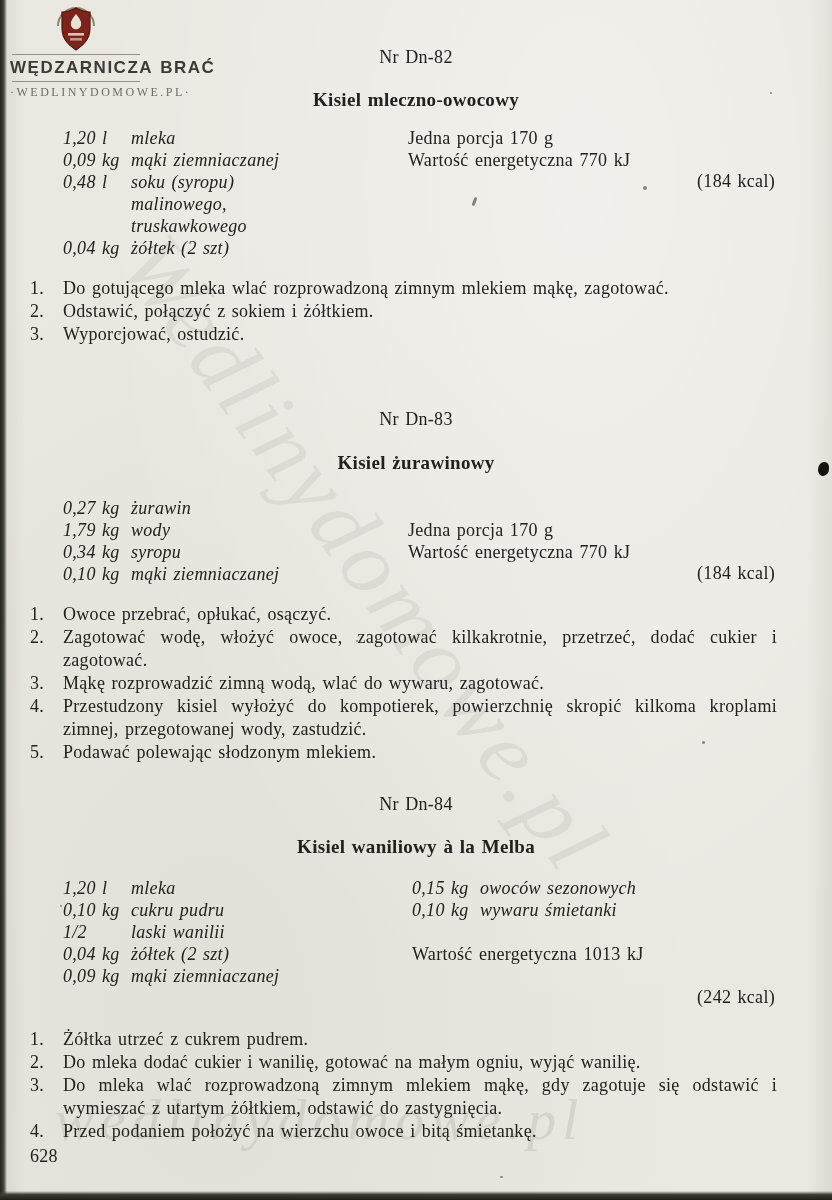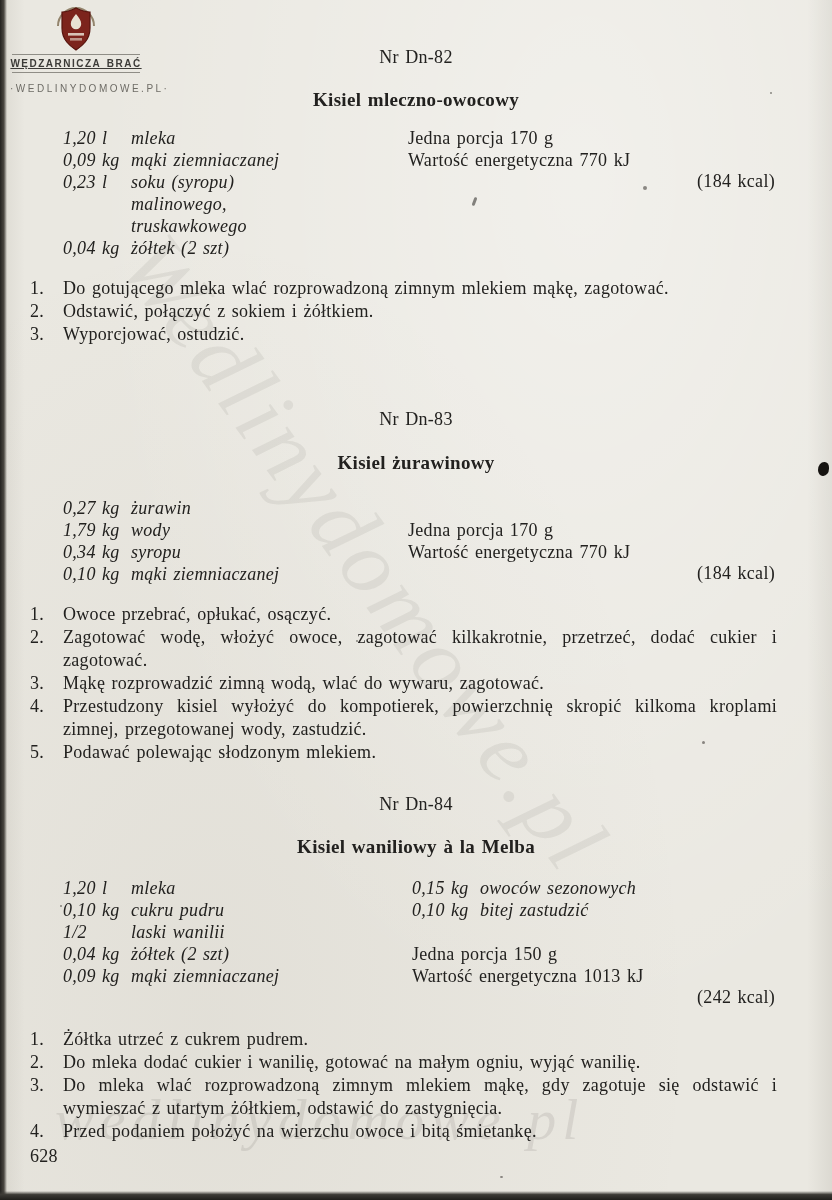--- a/index.html
+++ b/index.html
@@ -16,24 +16,24 @@
   }
   .edge-left{position:absolute;left:0;top:0;bottom:0;width:7px;
     background:linear-gradient(90deg,#23221f 0%,#4a4741 55%,rgba(74,71,65,0) 100%);z-index:5;}
   .edge-bottom{position:absolute;left:0;right:0;bottom:0;height:9px;
     background:linear-gradient(0deg,#201f1c 0%,#3c3a35 60%,rgba(60,58,53,0) 100%);z-index:5;}
 
   
   .logo{position:absolute;left:10px;top:6px;width:132px;text-align:center;z-index:3;}
   .logo svg{display:block;margin:0 auto 2px auto;}
   .logo-line{height:1px;background:#8f8d86;margin:2px 2px;}
-  .logo-title{font-family:"Liberation Sans",sans-serif;font-weight:bold;font-size:10px;
-    letter-spacing:1.5px;color:#3c3b38;padding:1px 0;white-space:nowrap;text-decoration:underline;}
-  .logo-subtitle{font-family:Liberation Sans, sans-serif;font-size:10px;
-    letter-spacing:2.5px;color:#6e6c66;margin-top:10px;white-space:nowrap;}
+  .logo-title{font-family:"Liberation Sans",sans-serif;font-weight:bold;font-size:17px;
+    letter-spacing:1.5px;color:#3c3b38;padding:1px 0;white-space:nowrap;}
+  .logo-subtitle{font-family:Liberation Serif, serif;font-size:12px;
+    letter-spacing:2.5px;color:#6e6c66;margin-top:3px;white-space:nowrap;}
 
   
   .wm-diag{position:absolute;left:185px;top:215px;transform:rotate(54deg);transform-origin:0 0;
     font-size:92px;font-style:italic;color:rgba(55,50,45,0.075);white-space:nowrap;
     letter-spacing:4px;z-index:1;pointer-events:none;}
   .wm-bottom{position:absolute;left:55px;top:1086px;font-size:58px;font-style:italic;
     color:rgba(55,50,45,0.10);letter-spacing:6px;white-space:nowrap;z-index:1;pointer-events:none;}
 
   
   .rnum{position:absolute;left:0;width:100%;text-align:center;z-index:2;}
@@ -83,21 +83,21 @@
   <div class="ing" style="top:127px">
     <div class="ing-row">
       <span class="amt">1,20 l</span>
       <span class="itm">mleka</span>
     </div>
     <div class="ing-row">
       <span class="amt">0,09 kg</span>
       <span class="itm">mąki ziemniaczanej</span>
     </div>
     <div class="ing-row">
-      <span class="amt">0,23 l</span>
+      <span class="amt">0,48 l</span>
       <span class="itm">soku (syropu)</span>
     </div>
     <div class="ing-row">
       <span class="amt"></span>
       <span class="itm">malinowego,</span>
     </div>
     <div class="ing-row">
       <span class="amt"></span>
       <span class="itm">truskawkowego</span>
     </div>
@@ -205,26 +205,25 @@
     </div>
   </div>
 
   <div class="ing-right" style="top:877px">
     <div class="ing-row">
       <span class="amt">0,15 kg</span>
       <span class="itm">owoców sezonowych</span>
     </div>
     <div class="ing-row">
       <span class="amt">0,10 kg</span>
-      <span class="itm">bitej zastudzić</span>
+      <span class="itm">wywaru śmietanki</span>
     </div>
   </div>
 
   <div class="info" style="top:943px;left:412px">
-    <div>Jedna porcja 150 g</div>
     <div>Wartość energetyczna 1013 kJ</div>
   </div>
   <div class="kcal" style="top:987px">(242 kcal)</div>
 
   <div class="steps" style="top:1028px">
     <div class="step">
       <span class="snum">1.</span>
       <span class="stext">Żółtka utrzeć z cukrem pudrem.</span>
     </div>
     <div class="step">

